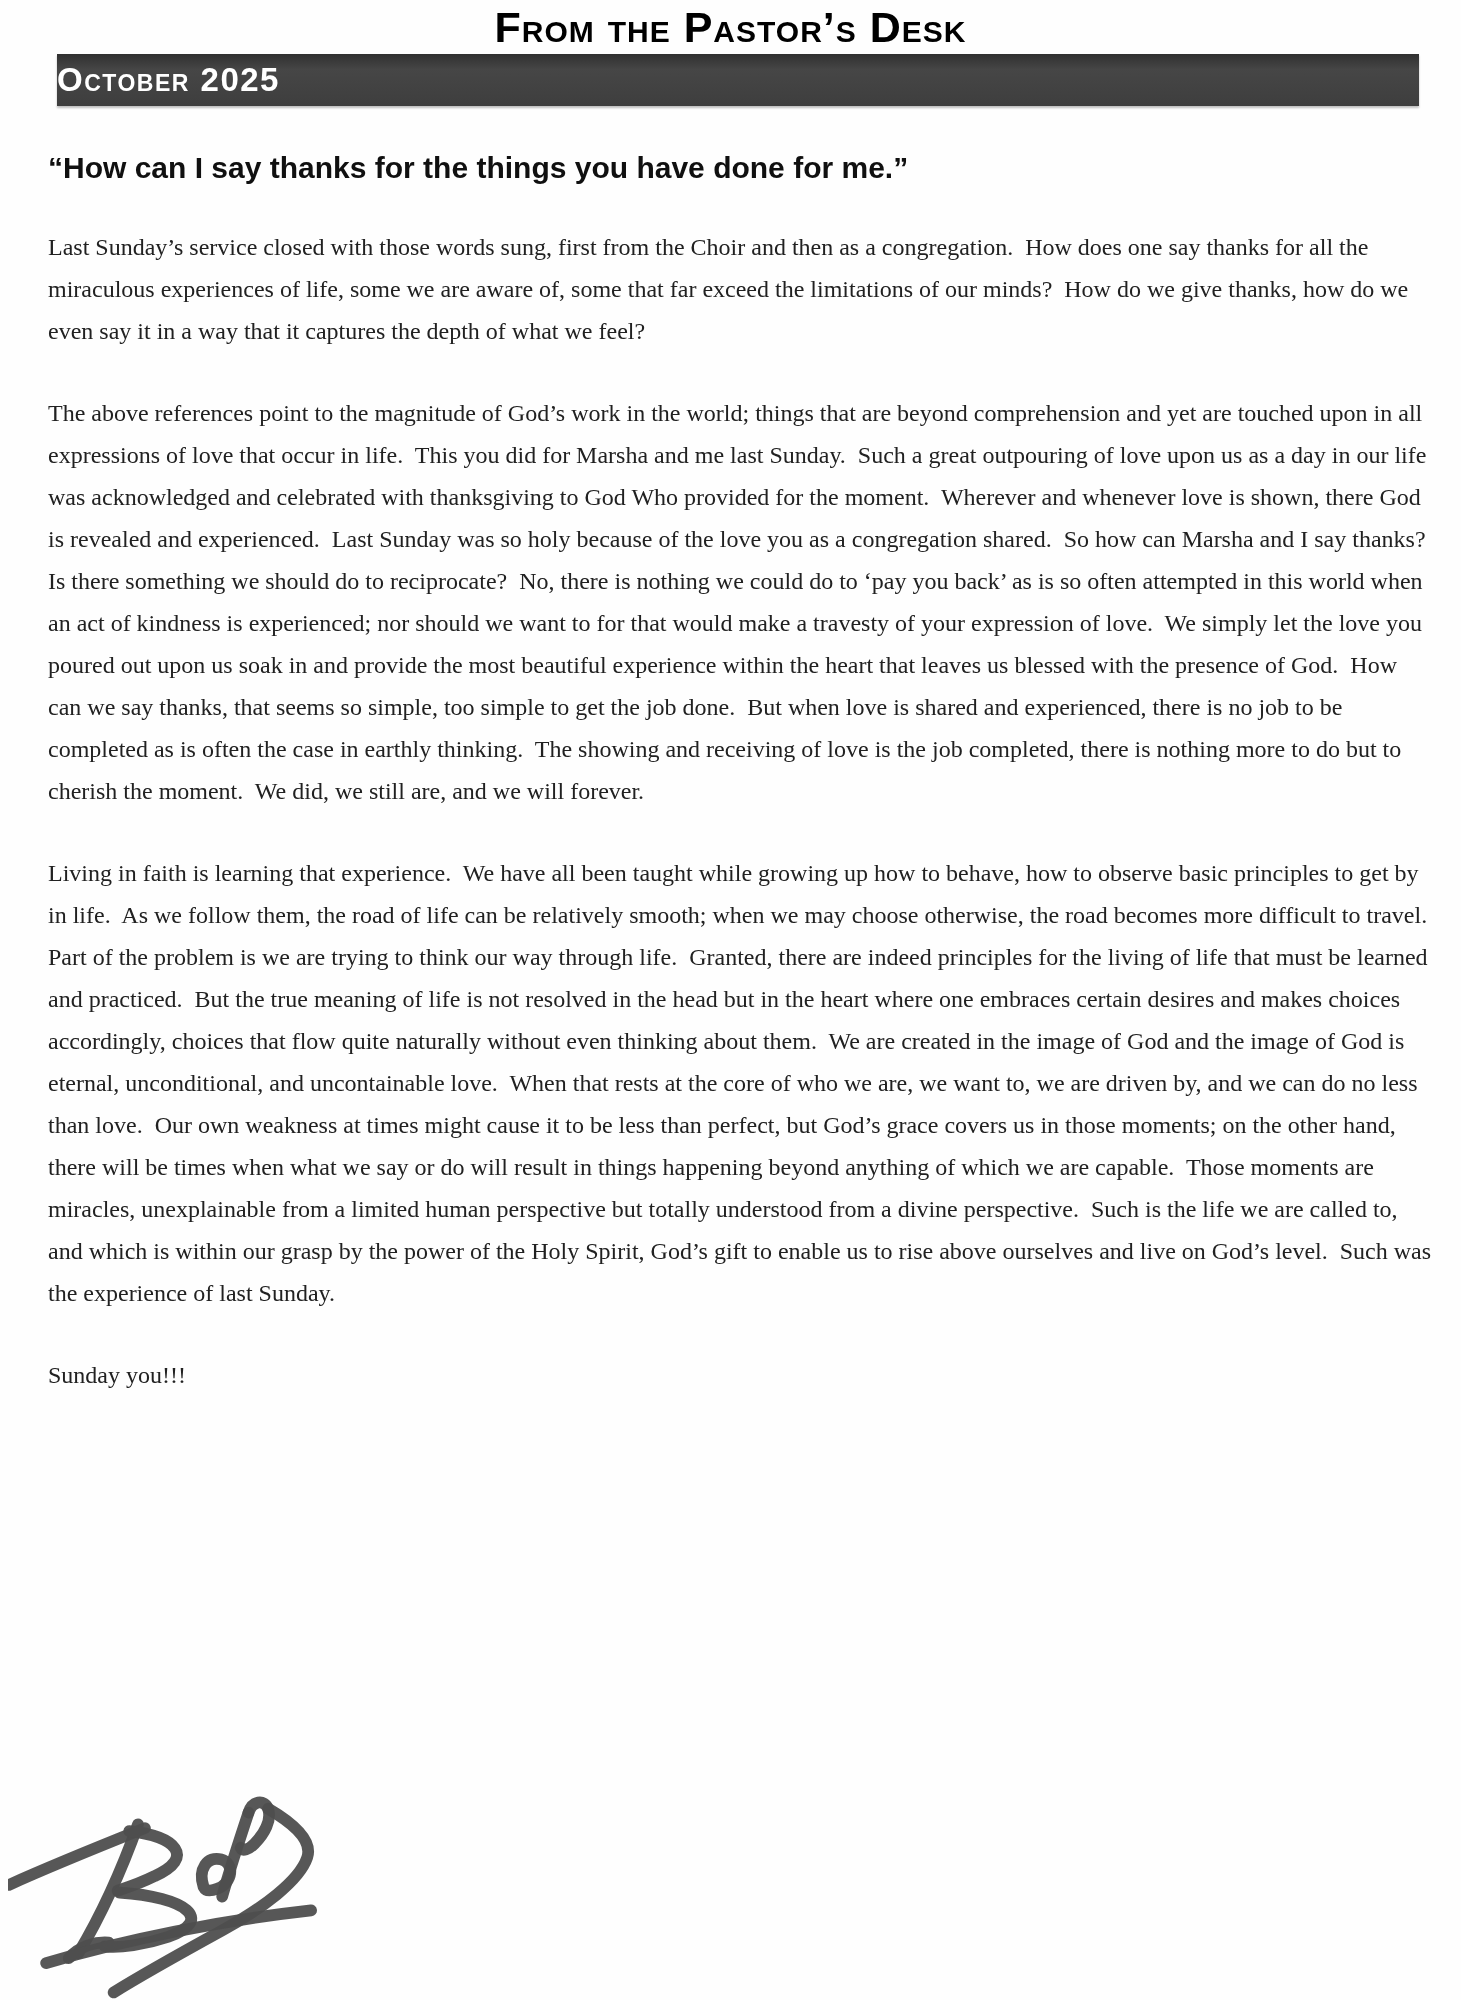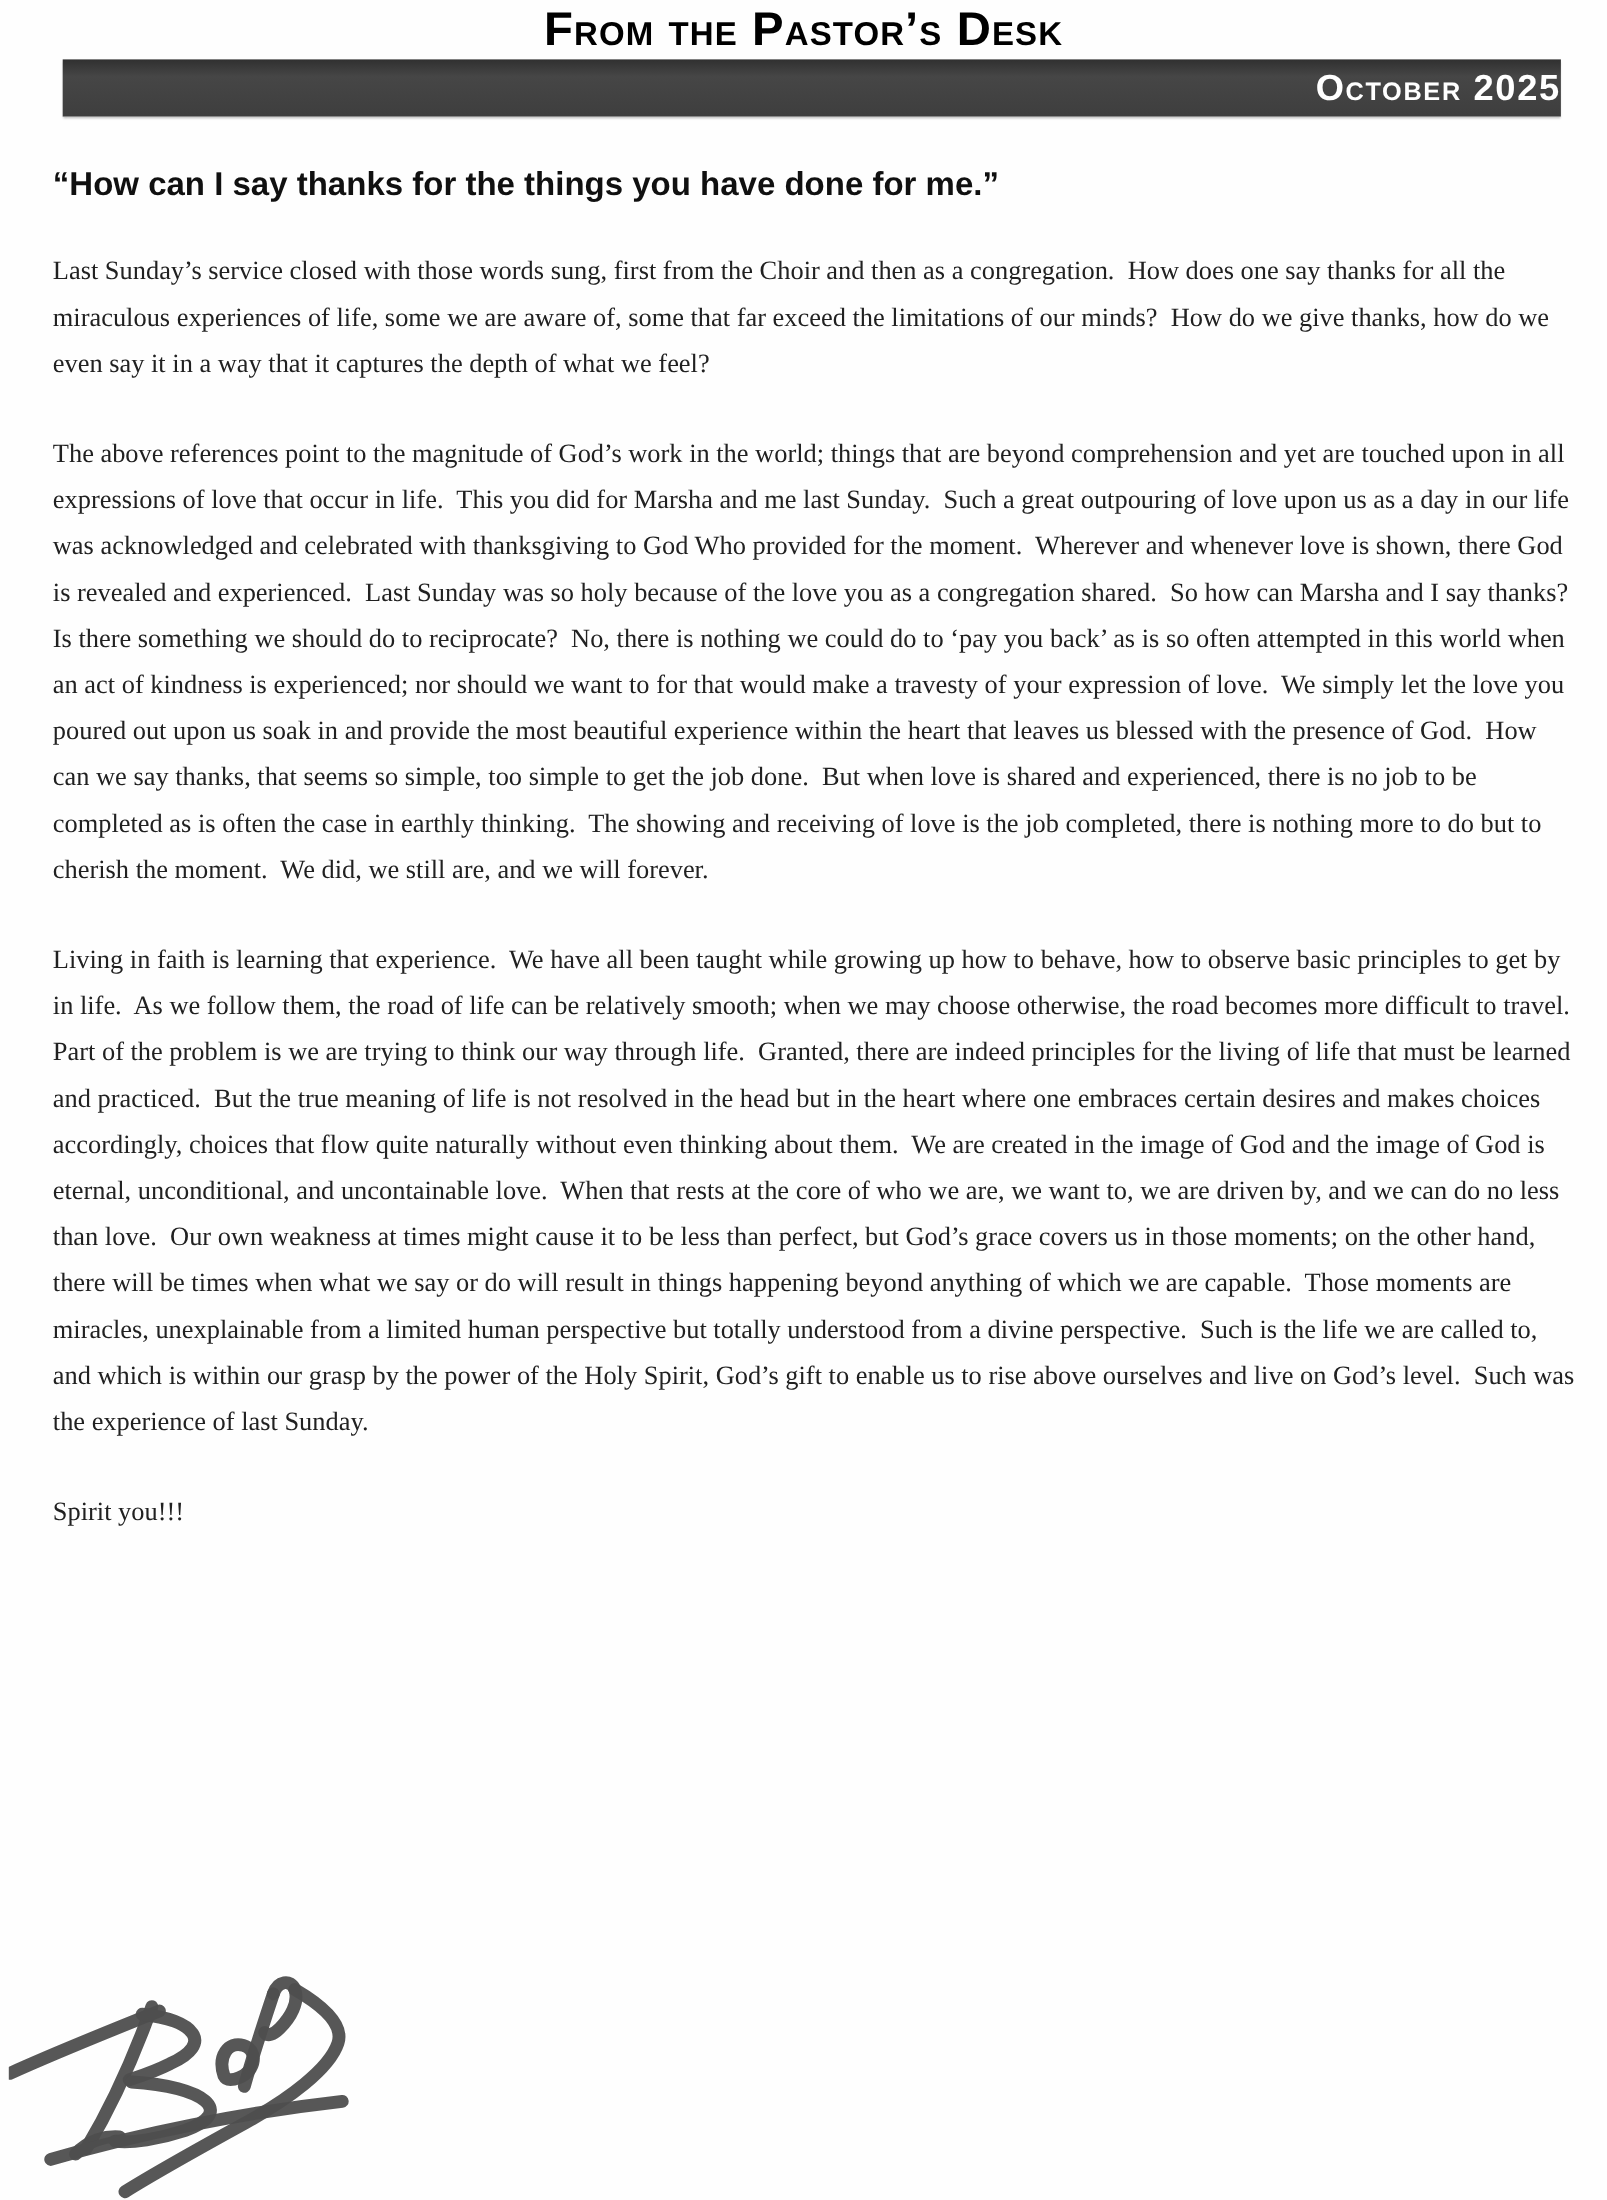--- a/index.html
+++ b/index.html
@@ -23,21 +23,21 @@
     letter-spacing: 1px;
     color: #000000;
   }
   .banner {
     margin: 5px 42px 0 57px;
     height: 52px;
     background: linear-gradient(#303030, #464646 30%, #3e3e3e);
     box-shadow: 0 2px 2px rgba(0,0,0,0.25);
     display: flex;
     align-items: center;
-    justify-content: flex-end;
+    justify-content: flex-start;
   }
   .banner-text {
     font-family: "Liberation Sans", sans-serif;
     font-weight: 700;
     font-variant: small-caps;
     font-size: 33px;
     letter-spacing: 1.5px;
     color: #ffffff;
   }
   .content {
@@ -89,21 +89,21 @@
     <span class="banner-text">October 2025</span>
   </div>
 
   <div class="content">
     <h2 class="quote">“How can I say thanks for the things you have done for me.”</h2>
 
     <p>Last Sunday’s service closed with those words sung, first from the Choir and then as a congregation.  How does one say thanks for all the miraculous experiences of life, some we are aware of, some that far exceed the limitations of our minds?  How do we give thanks, how do we even say it in a way that it captures the depth of what we feel?</p>
     <p>The above references point to the magnitude of God’s work in the world; things that are beyond comprehension and yet are touched upon in all expressions of love that occur in life.  This you did for Marsha and me last Sunday.  Such a great outpouring of love upon us as a day in our life was acknowledged and celebrated with thanksgiving to God Who provided for the moment.  Wherever and whenever love is shown, there God is revealed and experienced.  Last Sunday was so holy because of the love you as a congregation shared.  So how can Marsha and I say thanks?  Is there something we should do to reciprocate?  No, there is nothing we could do to ‘pay you back’ as is so often attempted in this world when an act of kindness is experienced; nor should we want to for that would make a travesty of your expression of love.  We simply let the love you poured out upon us soak in and provide the most beautiful experience within the heart that leaves us blessed with the presence of God.  How can we say thanks, that seems so simple, too simple to get the job done.  But when love is shared and experienced, there is no job to be completed as is often the case in earthly thinking.  The showing and receiving of love is the job completed, there is nothing more to do but to cherish the moment.  We did, we still are, and we will forever.</p>
     <p>Living in faith is learning that experience.  We have all been taught while growing up how to behave, how to observe basic principles to get by in life.  As we follow them, the road of life can be relatively smooth; when we may choose otherwise, the road becomes more difficult to travel.  Part of the problem is we are trying to think our way through life.  Granted, there are indeed principles for the living of life that must be learned and practiced.  But the true meaning of life is not resolved in the head but in the heart where one embraces certain desires and makes choices accordingly, choices that flow quite naturally without even thinking about them.  We are created in the image of God and the image of God is eternal, unconditional, and uncontainable love.  When that rests at the core of who we are, we want to, we are driven by, and we can do no less than love.  Our own weakness at times might cause it to be less than perfect, but God’s grace covers us in those moments; on the other hand, there will be times when what we say or do will result in things happening beyond anything of which we are capable.  Those moments are miracles, unexplainable from a limited human perspective but totally understood from a divine perspective.  Such is the life we are called to, and which is within our grasp by the power of the Holy Spirit, God’s gift to enable us to rise above ourselves and live on God’s level.  Such was the experience of last Sunday.</p>
 
-    <p class="thanks">Spirit you!!!</p>
+    <p class="thanks">Sunday you!!!</p>
   </div>
 
   <svg class="signature" viewBox="0 0 360 215" xmlns="http://www.w3.org/2000/svg" aria-hidden="true">
 
     <path d="M 1,90 C 45,70 100,48 140,32"></path>
 
     <path d="M 133,28 C 118,70 97,118 72,160"></path>
 
     <path d="M 62,165 C 74,152 90,148 103,149"></path>
 

